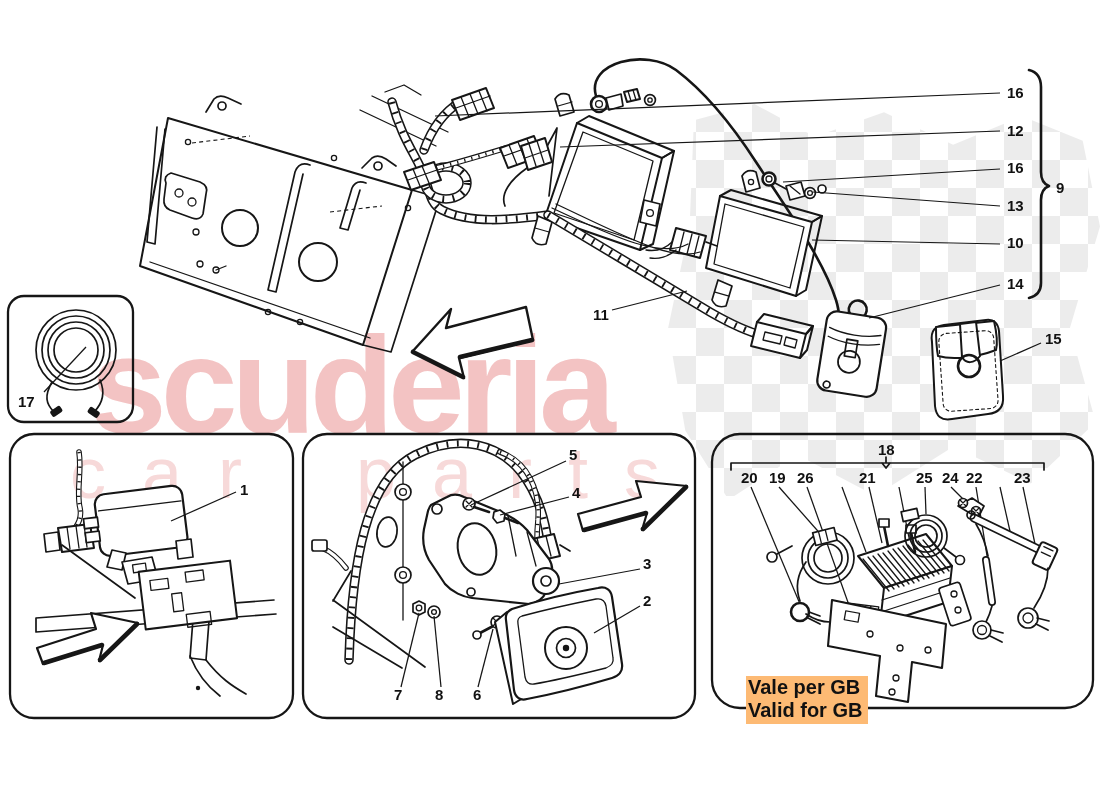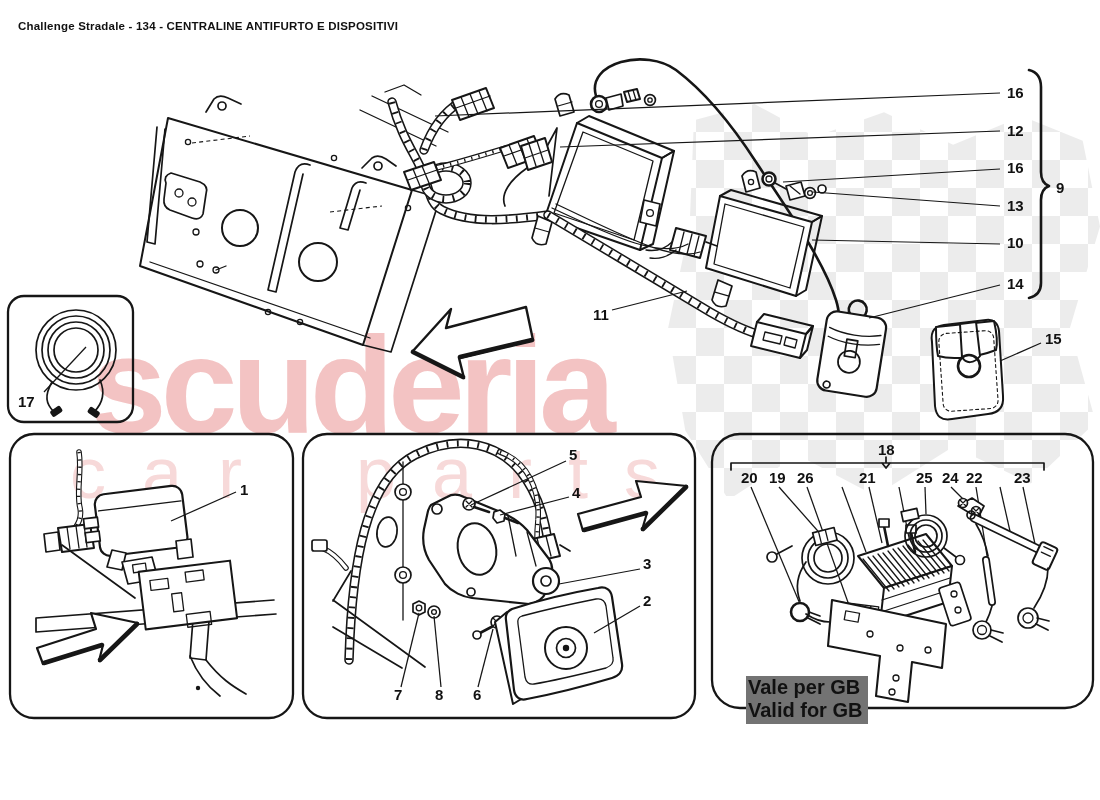--- a/index.html
+++ b/index.html
@@ -13,21 +13,21 @@
     background-size:56px 56px;background-position:0 0,28px 28px;
     clip-path:polygon(6% 4%,20% 0%,34% 8%,50% 2%,66% 10%,82% 3%,96% 9%,100% 30%,93% 55%,99% 78%,84% 93%,66% 84%,48% 96%,30% 86%,14% 97%,4% 80%,0% 55%,5% 30%);}
   #wm1{position:absolute;left:90px;top:316px;z-index:1;font-weight:bold;font-size:138px;
        line-height:1;letter-spacing:-6px;white-space:nowrap;}
   #wm2{position:absolute;left:70px;top:437px;z-index:1;font-weight:normal;font-size:72px;
        line-height:1;letter-spacing:36px;word-spacing:22px;white-space:nowrap;}
   #art{position:absolute;left:0;top:0;z-index:2;}
   #title{position:absolute;left:18px;top:20px;z-index:3;font-size:11.5px;font-weight:bold;
          color:#111;letter-spacing:.2px;}
   #gbnote{position:absolute;left:746px;top:676px;z-index:3;font-size:20px;font-weight:bold;
-          color:#111;line-height:23px;background:#737373;padding:0 6px 2px 2px;}
+          color:#111;line-height:23px;background:#fdba74;padding:0 6px 2px 2px;}
   
   .ink{stroke:#161616;fill:none;stroke-width:2;stroke-linecap:round;stroke-linejoin:round;}
   .w{fill:#fff;}
   .thin{stroke-width:1.3;}
   .med{stroke-width:1.7;}
   .bold3{stroke-width:2.6;}
   .dark{stroke:#161616;stroke-width:4.6;fill:none;stroke-linecap:round;}
   .leader{stroke:#161616;stroke-width:1.25;fill:none;}
   .dash{stroke-dasharray:4 3.2;stroke-width:1.1;}
   .stitch{stroke-dasharray:3 3;stroke-width:1.1;}
@@ -42,21 +42,20 @@
 </style>
 </head>
 <body>
 
 <div id="stage" style="--chk:#ececec;">
 
   <div id="checker"></div>
   <div id="wm1" style="color:#f3c3c3;">scuderia</div>
   <div id="wm2" style="color:#f7d9d9;">car parts</div>
 
-  <div id="title">Challenge Stradale - 134 - CENTRALINE ANTIFURTO E DISPOSITIVI</div>
 
   <svg id="art" width="1100" height="800" viewBox="0 0 1100 800">
 
     <g>
       <path class="ink thin" d="M372,96 L448,132"></path>
       <path class="ink thin" d="M360,110 L436,146"></path>
       <path class="ink thin" d="M385,92 L404,85 L421,95"></path>
     </g>
 
     <g>

